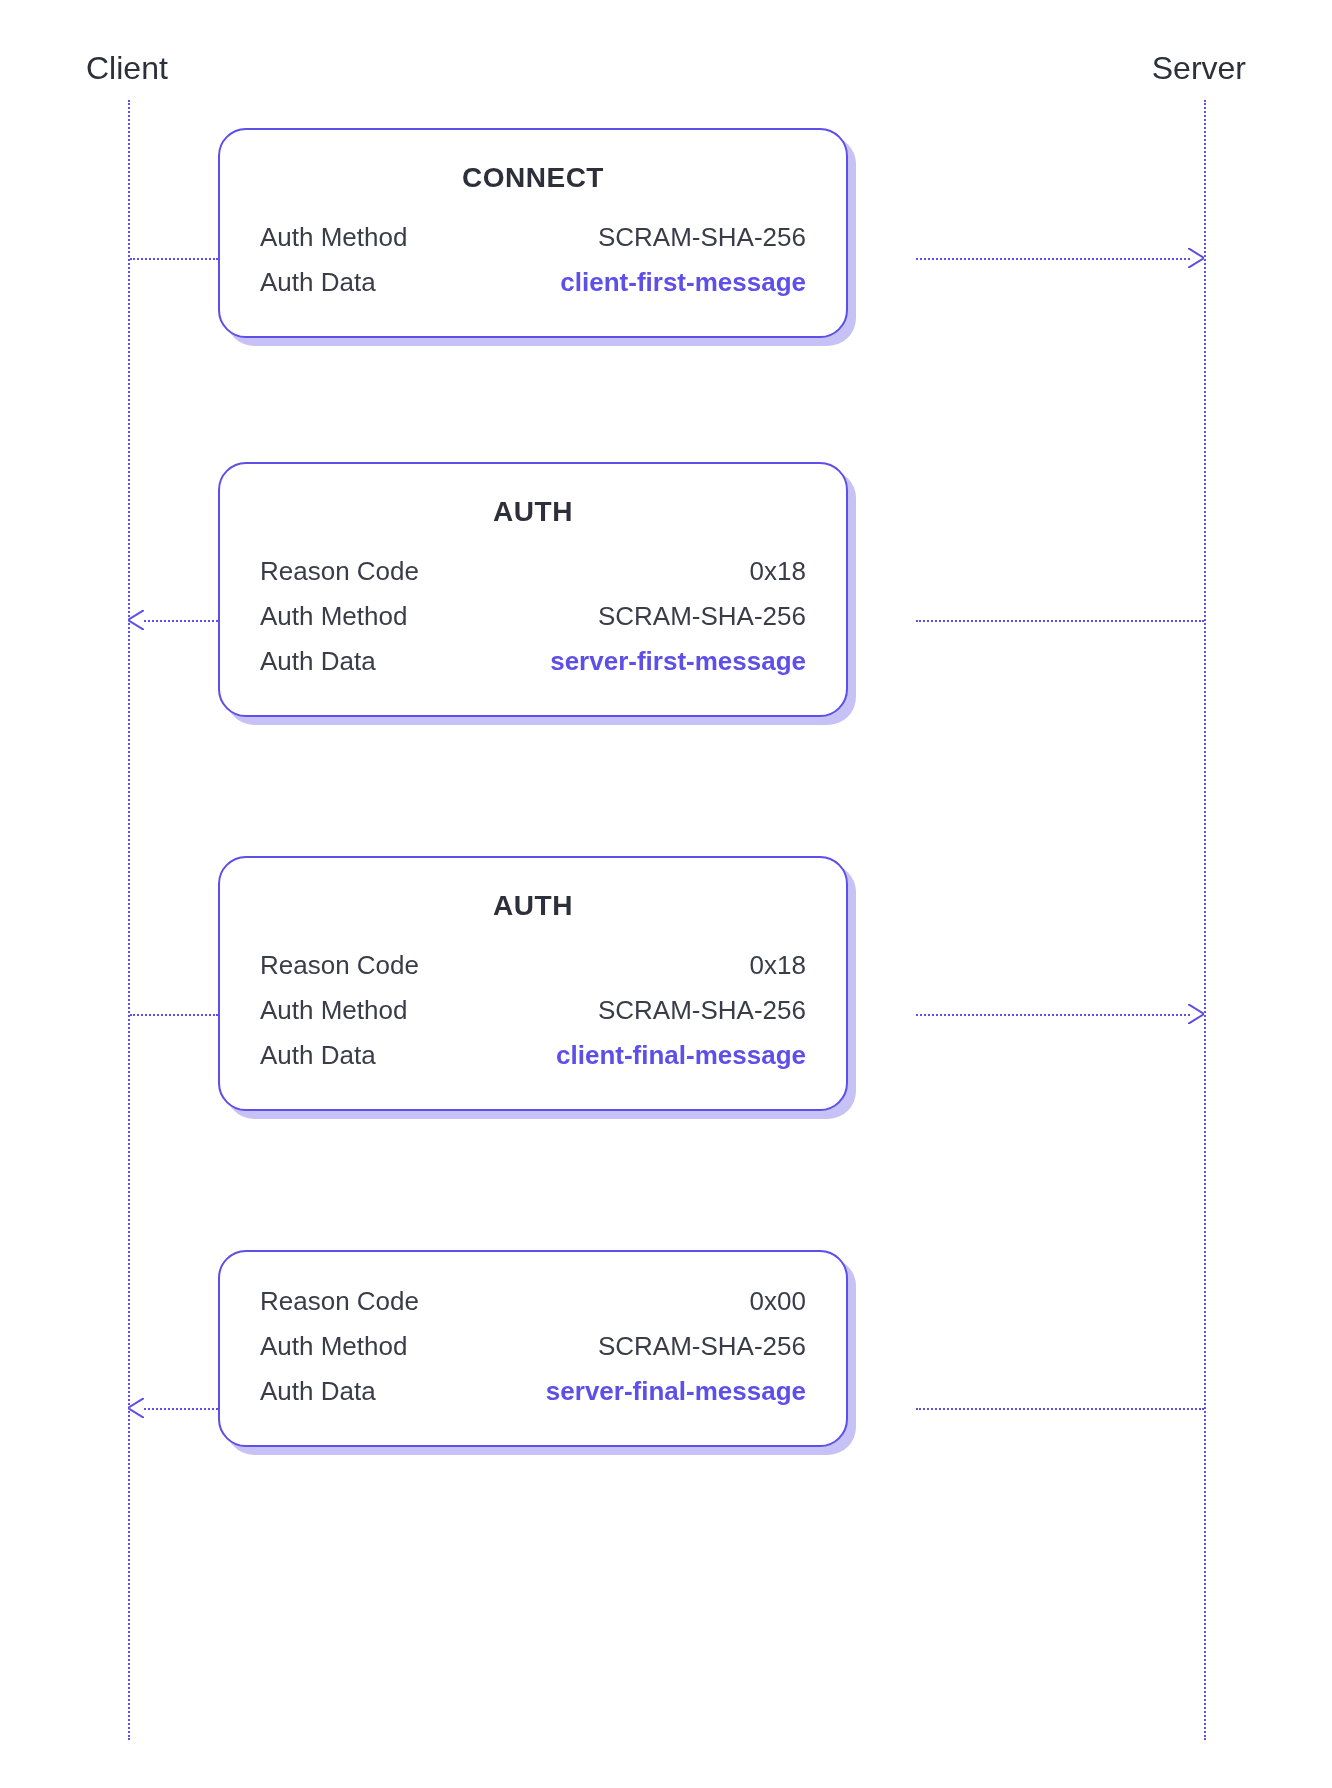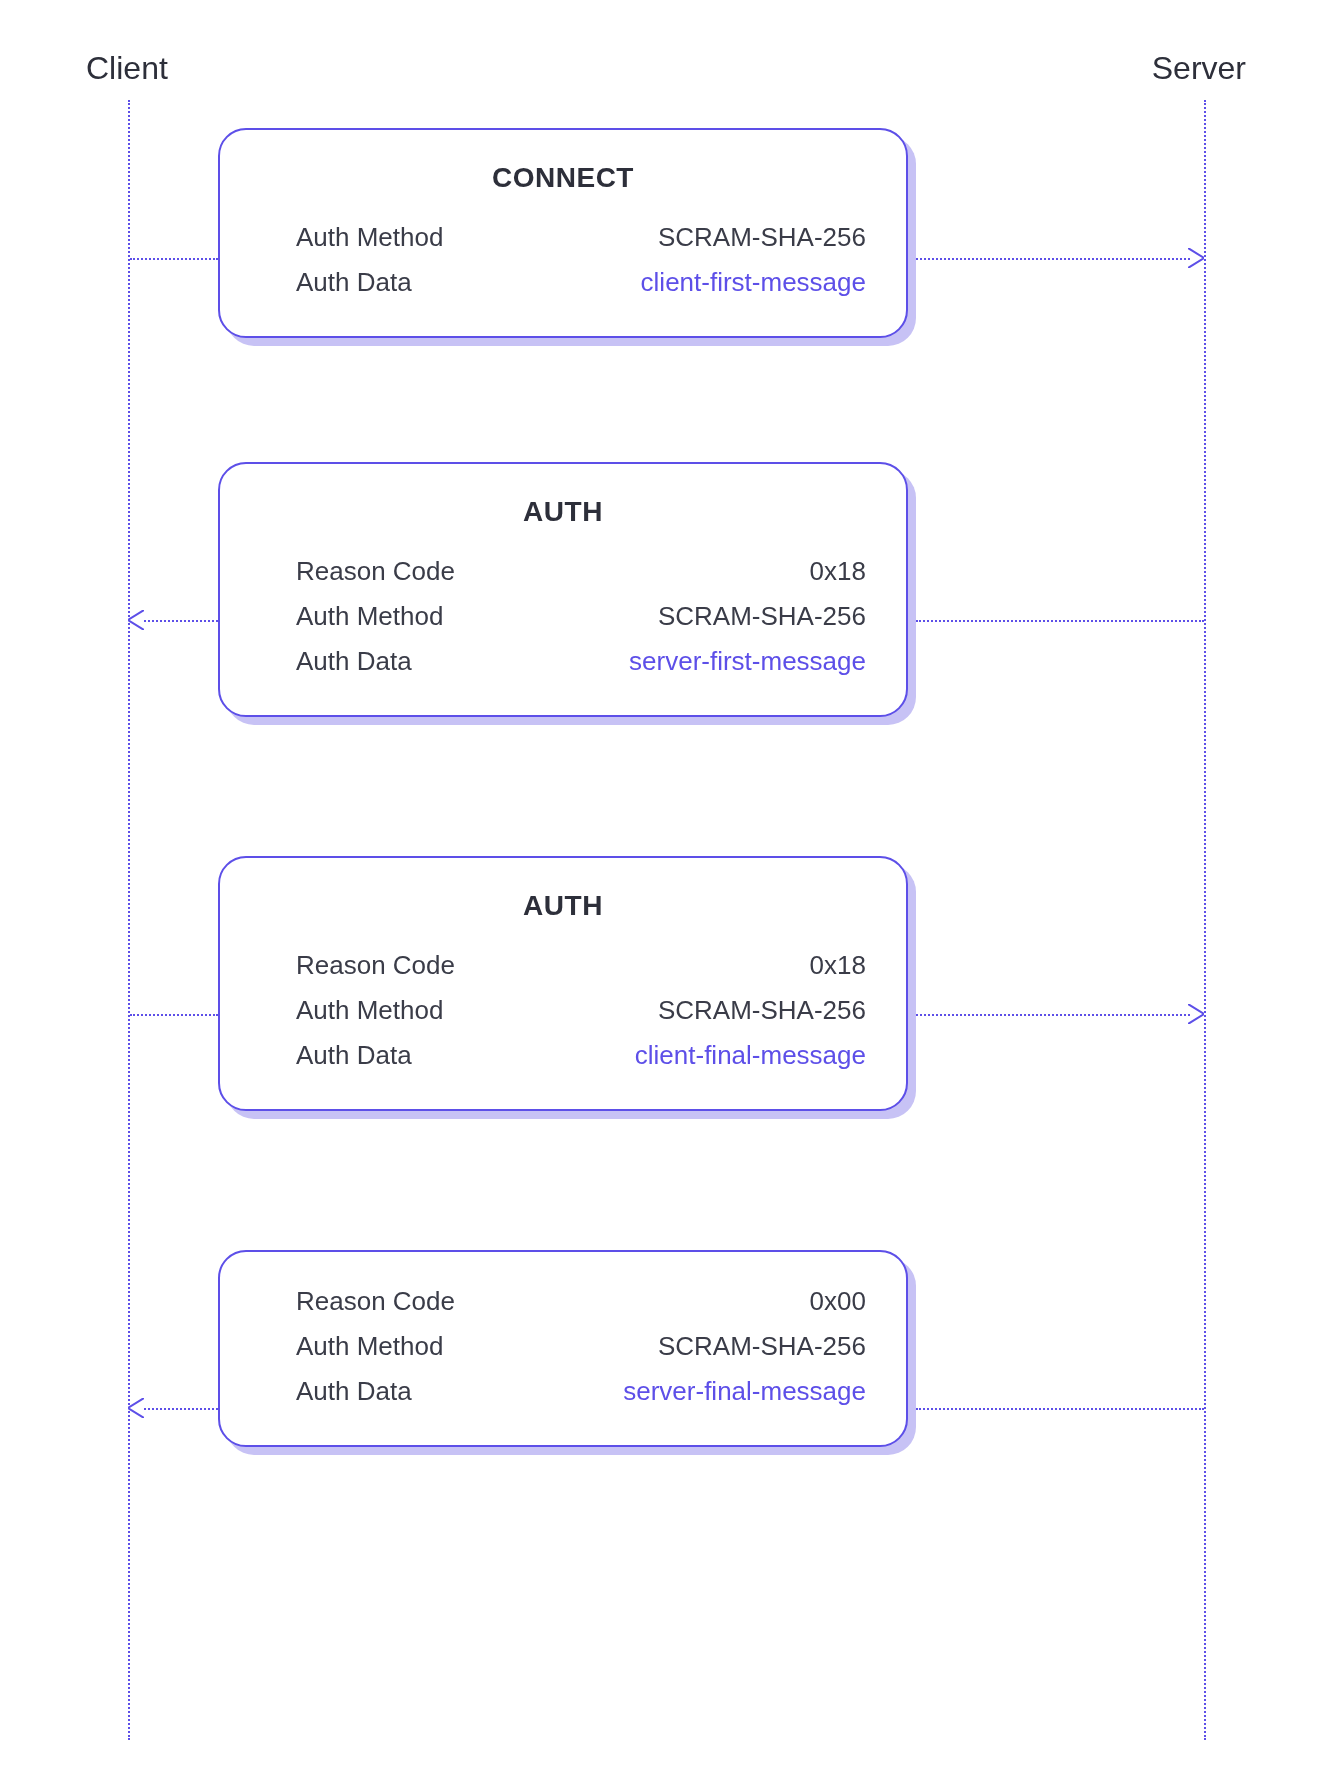--- a/index.html
+++ b/index.html
@@ -25,21 +25,21 @@
     font-size: 32px;
     color: var(--text-dark);
   }
   .lifeline {
     position: absolute;
     width: 0;
     border-left: 2px dotted var(--accent);
   }
   .msg-card {
     position: absolute;
-    width: 690px;
+    width: 630px;
     background: #ffffff;
     border: 2.5px solid var(--accent);
     border-radius: 28px;
     box-shadow: 8px 8px 0 0 var(--accent-light);
     padding: 20px 40px 24px 40px;
   }
   .msg-title {
     text-align: center;
     font-size: 28px;
     font-weight: 700;
@@ -47,23 +47,23 @@
     color: var(--text-dark);
     margin: 12px 0 28px 0;
   }
   .row {
     display: flex;
     justify-content: space-between;
     align-items: baseline;
     font-size: 26px;
     margin: 14px 0;
   }
-  .row .key { color: var(--text-body); margin-left: 36px; }
+  .row .key { color: var(--text-body); }
   .row .val-plain { color: var(--text-body); }
-  .row .val-link { color: var(--link-blue); }
+  .row .val-link { color: var(--link-blue); font-weight: bold; }
   .arrow-line {
     position: absolute;
     height: 0;
     border-top: 2px dotted var(--accent);
   }
   .arrow-head-right, .arrow-head-left {
     position: absolute;
     width: 0; height: 0;
   }
   .arrow-head-right svg, .arrow-head-left svg {

